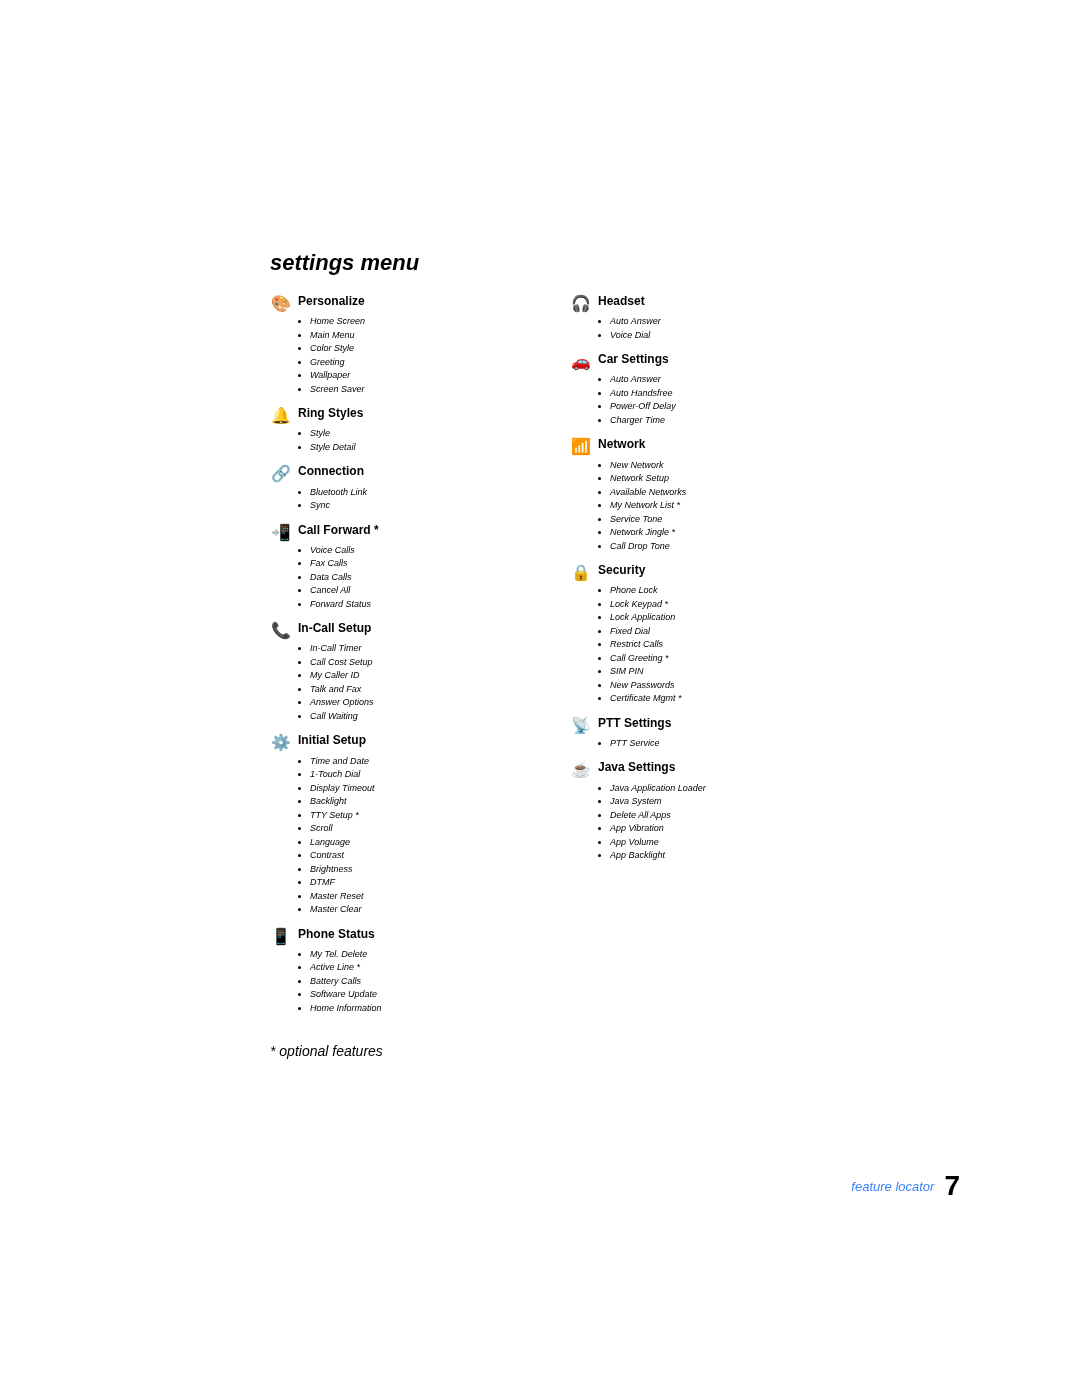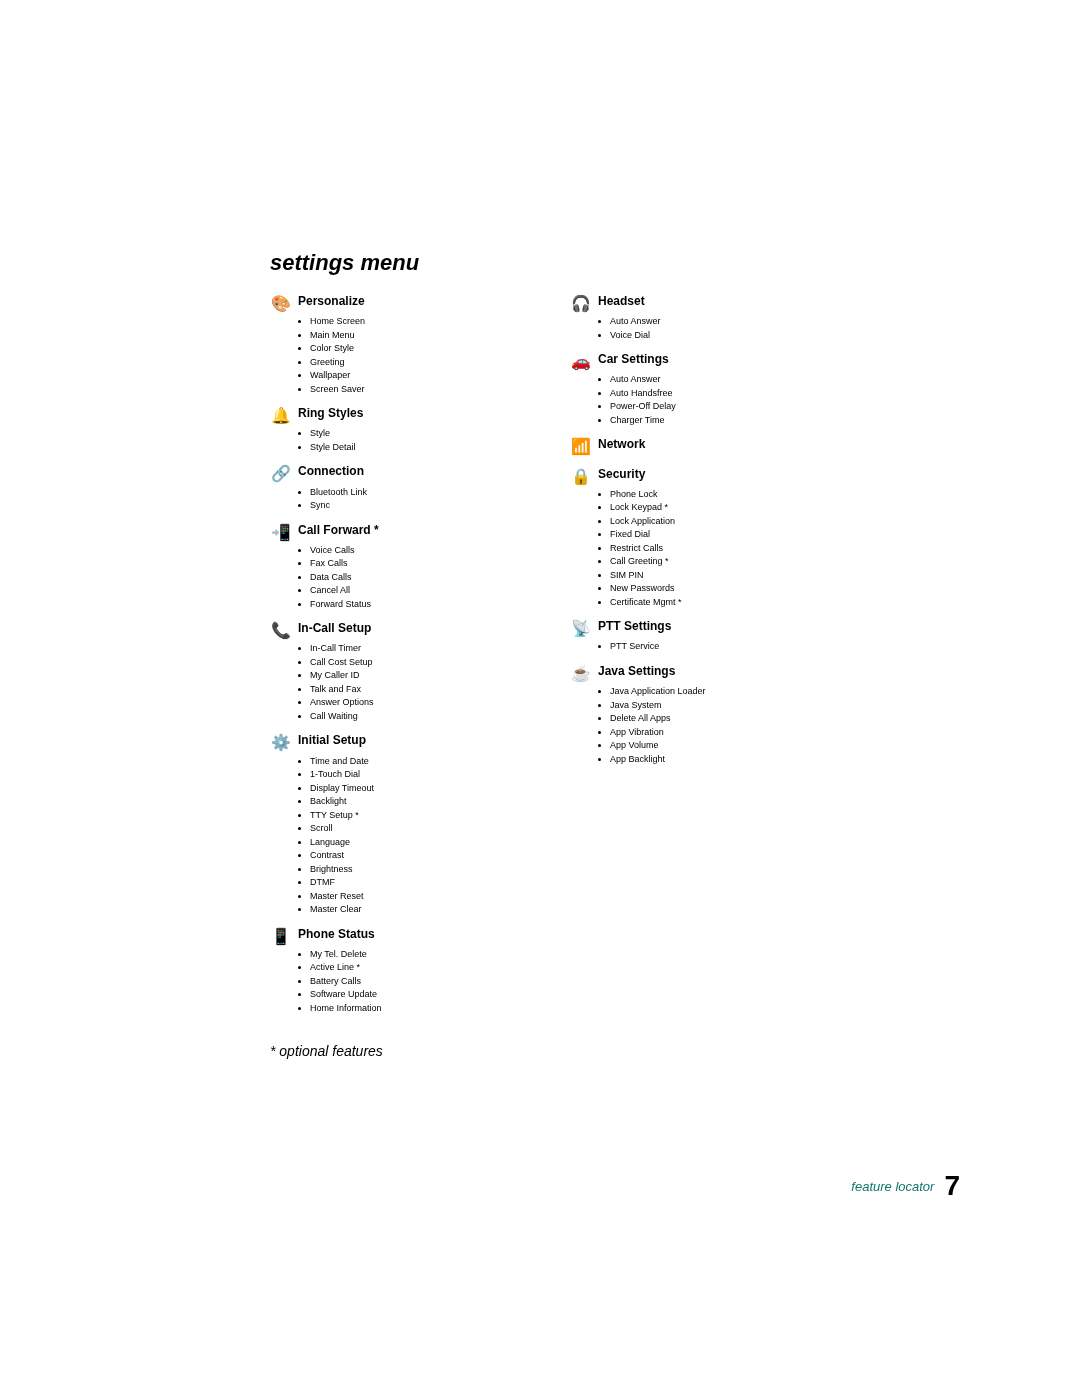--- a/index.html
+++ b/index.html
@@ -52,20 +52,21 @@
       text-align: center;
     }
     .section-title {
       font-size: 12px;
       font-weight: bold;
     }
     .section-items {
       margin-left: 28px;
       list-style: disc;
       padding-left: 12px;
+      font-style: italic;
     }
     .section-items li {
       font-size: 9px;
       line-height: 1.5;
     }
     .optional-note {
       font-size: 14px;
       font-style: italic;
       margin-top: 18px;
       margin-bottom: 0;
@@ -73,21 +74,21 @@
     .footer-area {
       position: absolute;
       bottom: 195px;
       right: 120px;
       display: flex;
       align-items: center;
       gap: 10px;
     }
     .footer-text {
       font-size: 13px;
-      color: #0f766e;
+      color: #3b82f6;
       font-style: italic;
       margin-left: 28px;
     }
     .footer-num {
       font-size: 28px;
       font-weight: bold;
       color: #000;
     }
   </style>
 </head>
@@ -216,20 +217,29 @@
               <li>Auto Handsfree</li>
               <li>Power-Off Delay</li>
               <li>Charger Time</li>
             </ul>
           </div>
           <div class="menu-section">
             <div class="section-header">
               <span class="section-icon">📶</span>
               <span class="section-title">Network</span>
             </div>
+            <ul class="section-items">
+              <li>New Network</li>
+              <li>Network Setup</li>
+              <li>Available Networks</li>
+              <li>My Network List *</li>
+              <li>Service Tone</li>
+              <li>Network Jingle *</li>
+              <li>Call Drop Tone</li>
+            </ul>
           </div>
           <div class="menu-section">
             <div class="section-header">
               <span class="section-icon">🔒</span>
               <span class="section-title">Security</span>
             </div>
             <ul class="section-items">
               <li>Phone Lock</li>
               <li>Lock Keypad *</li>
               <li>Lock Application</li>

